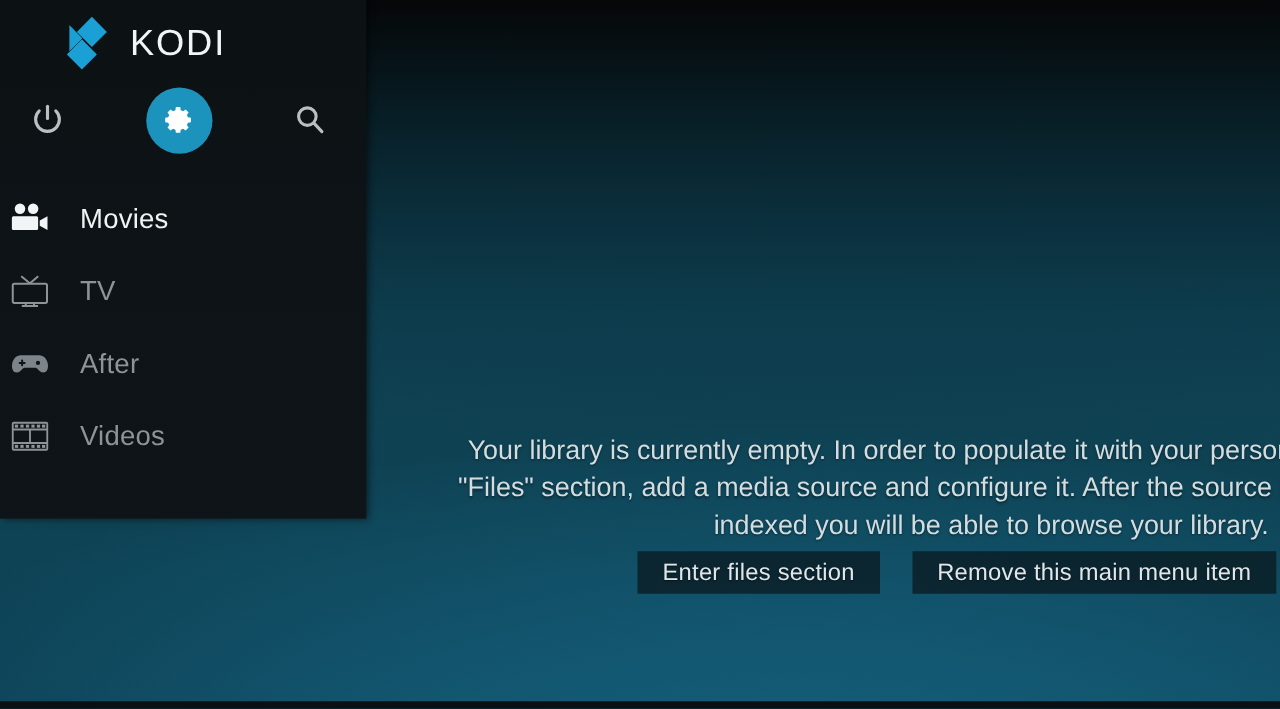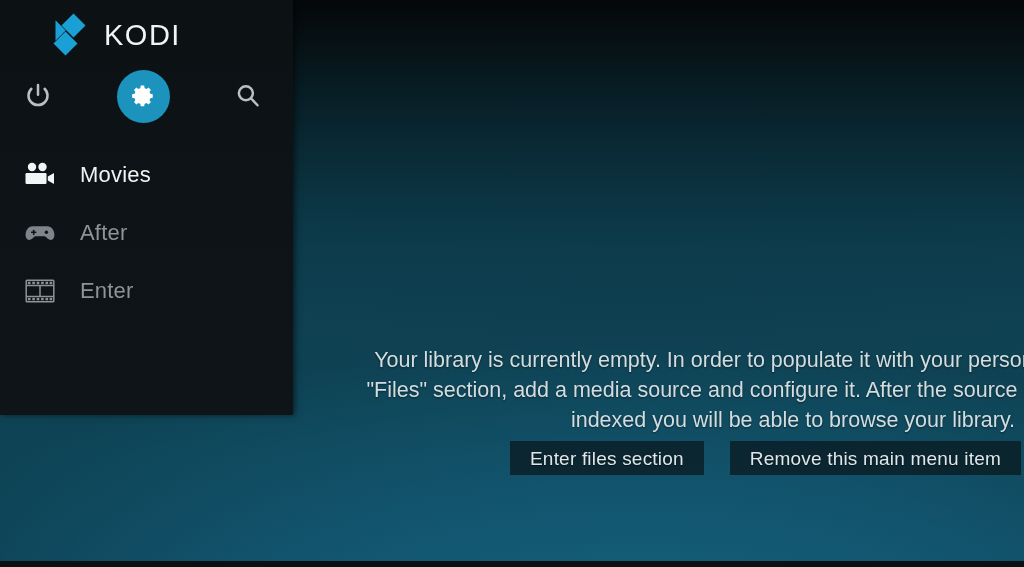--- a/index.html
+++ b/index.html
@@ -111,21 +111,20 @@
     width:53px; height:53px;
     border-radius:50%;
     background:#1b93bd;
     display:flex; align-items:center; justify-content:center;
   }
 
   
   .menu {
     position:absolute; left:0; top:146px;
     width:293px;
-    padding-left:16px;
   }
   .menu-item {
     position:relative;
     height:58px;
     display:flex; align-items:center;
   }
   .mi-icon {
     width:40px; height:38px;
     margin-left:4px;
     display:flex; align-items:center; justify-content:center;
@@ -240,20 +239,32 @@
           <svg width="34" height="26" viewBox="0 0 34 26" fill="#f2f5f6">
             <circle cx="9" cy="5" r="4.2"></circle>
             <circle cx="19.5" cy="5" r="4.2"></circle>
             <rect x="2.5" y="11" width="21" height="11" rx="1.2"></rect>
             <path d="M24.8 14.4 L31 11 L31 22 L24.8 18.6 Z"></path>
           </svg>
         </span>
         <span class="mi-label">Movies</span>
       </div>
 
+      <div class="menu-item">
+        <span class="mi-icon">
+          <svg width="34" height="28" viewBox="0 0 34 28" fill="none" stroke="#8d9396" stroke-width="1.6">
+            <path d="M10 2 L16.8 7.6"></path>
+            <path d="M23.6 2 L17 7.6"></path>
+            <rect x="3.2" y="8" width="27.4" height="15.3" rx="1.3"></rect>
+            <path d="M13.6 23.6 L13.6 25.4 M20.2 23.6 L20.2 25.4"></path>
+            <path d="M10.4 25.7 L23.4 25.7"></path>
+          </svg>
+        </span>
+        <span class="mi-label">TV</span>
+      </div>
 
       <div class="menu-item">
         <span class="mi-icon">
           <svg width="34" height="24" viewBox="0 0 34 24" fill="#7e858a">
             <path d="M9.6 5.2h14.8c3.6 0 6.4 3.2 6.9 7.1.5 4.1-1 6.6-3.6 6.6-2.1 0-3.1-1.4-4.4-2.6-.9-.8-1.6-1.1-2.6-1.1h-7.4c-1 0-1.7.3-2.6 1.1-1.3 1.2-2.3 2.6-4.4 2.6-2.6 0-4.1-2.5-3.6-6.6.5-3.9 3.3-7.1 6.9-7.1z"></path>
             <g fill="#0d1316">
               <rect x="8" y="10.6" width="5.4" height="1.5" rx="0.6"></rect>
               <rect x="9.95" y="8.65" width="1.5" height="5.4" rx="0.6"></rect>
               <circle cx="23.4" cy="11.3" r="1.7"></circle>
             </g>
@@ -278,21 +289,21 @@
               <rect x="25.6" y="3.7" width="2.6" height="2.4"></rect>
               <rect x="3.9" y="19.9" width="2.6" height="2.4"></rect>
               <rect x="8.3" y="19.9" width="2.6" height="2.4"></rect>
               <rect x="12.7" y="19.9" width="2.6" height="2.4"></rect>
               <rect x="17.1" y="19.9" width="2.6" height="2.4"></rect>
               <rect x="21.5" y="19.9" width="2.6" height="2.4"></rect>
               <rect x="25.6" y="19.9" width="2.6" height="2.4"></rect>
             </g>
           </svg>
         </span>
-        <span class="mi-label">Enter</span>
+        <span class="mi-label">Videos</span>
       </div>
 
     </div>
   </div>
 
   <div class="content">
 
     <div class="empty-msg">Your library is currently empty. In order to populate it with your personal media, enter the
 "Files" section, add a media source and configure it. After the source has been added and
 indexed you will be able to browse your library.</div>

